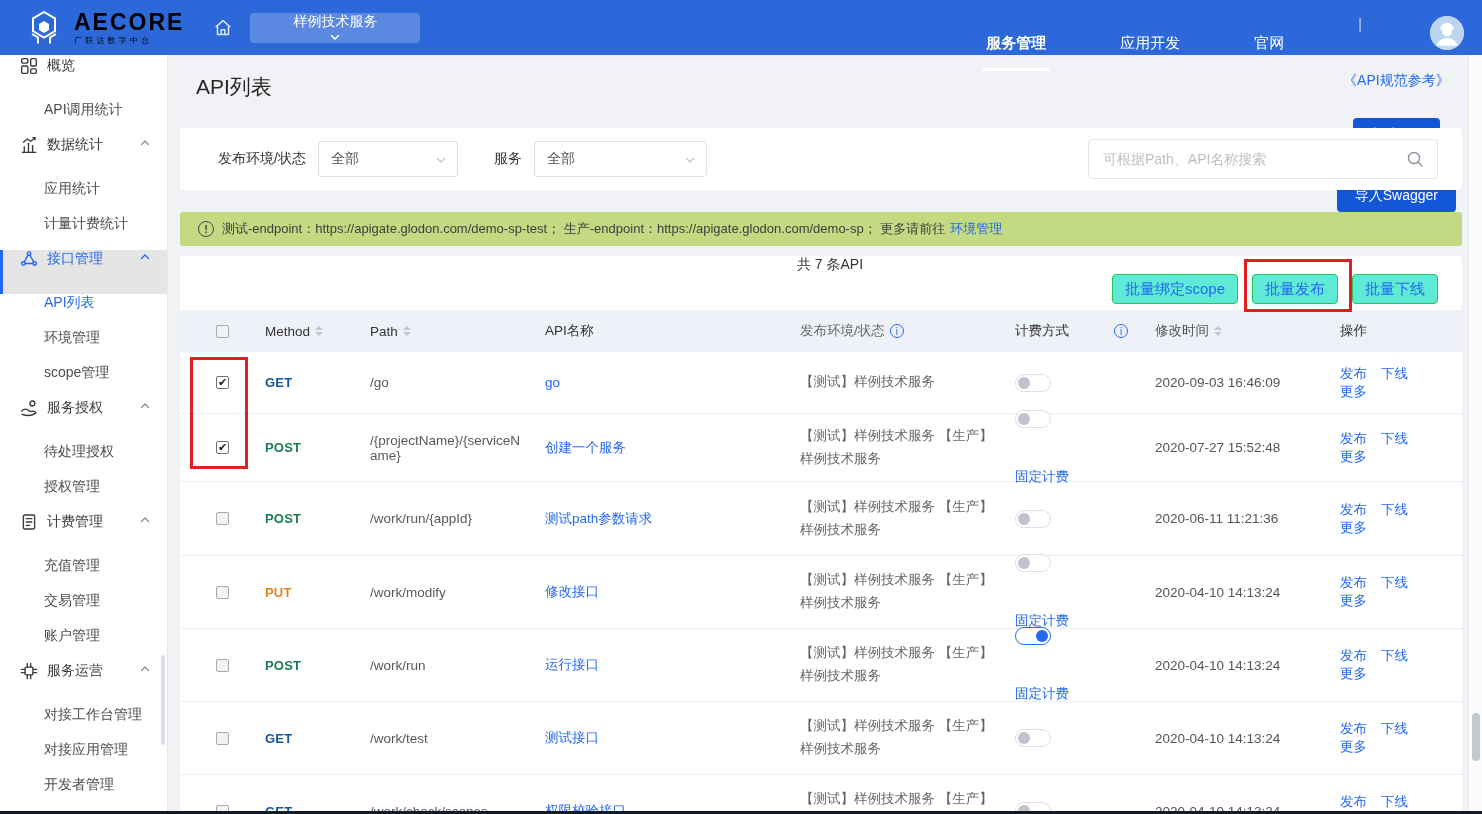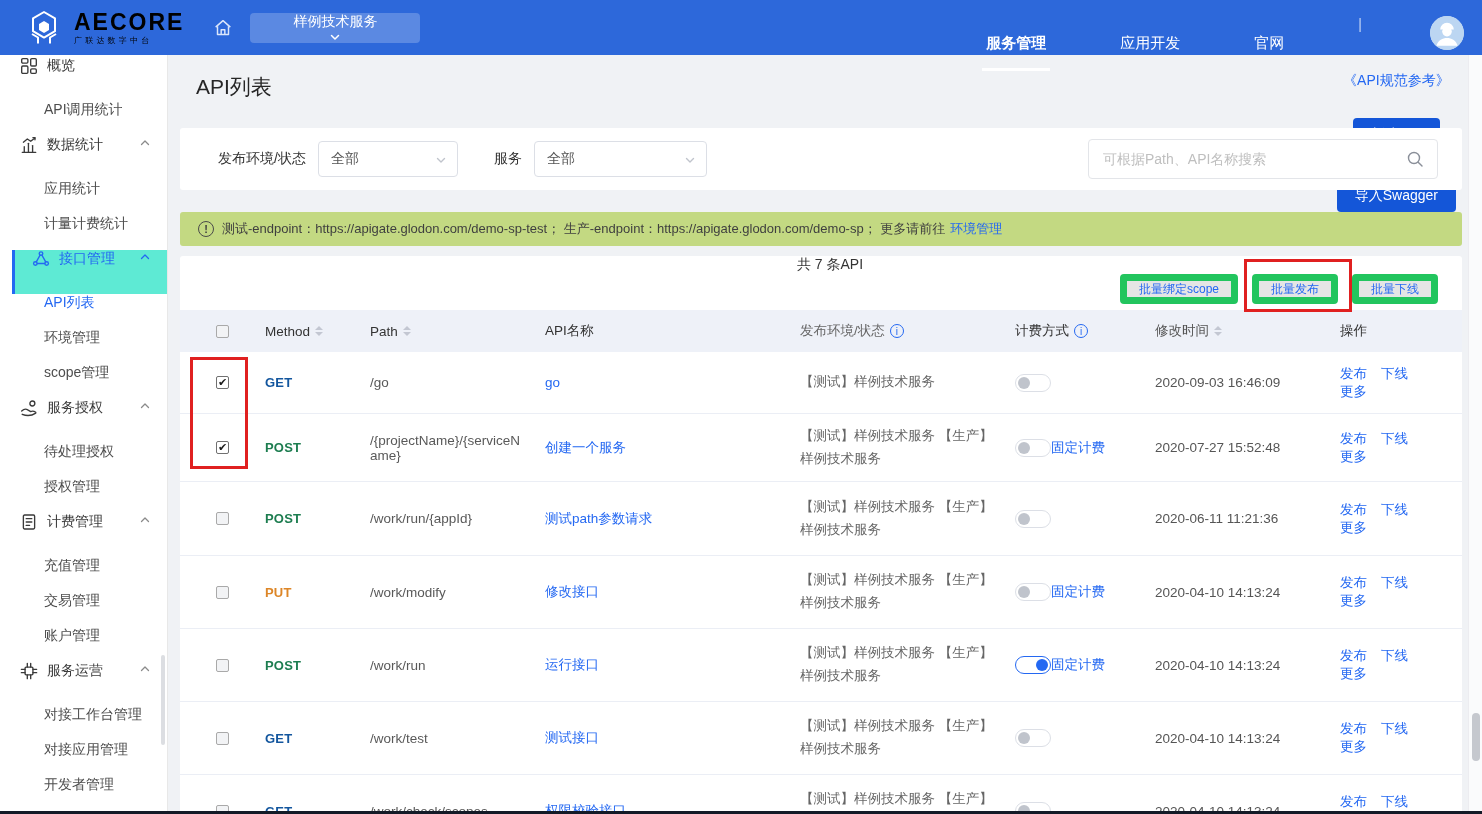--- a/index.html
+++ b/index.html
@@ -21,21 +21,21 @@
   .nav-item.active { font-weight:700; }
   .nav-item.active::after { content:""; position:absolute; left:-4px; right:-4px; bottom:0; height:3px; background:#fff; }
   .nav-divider { color:rgba(255,255,255,.7); margin-right:22px; font-size:14px; }
   .avatar { width:34px; height:34px; border-radius:50%; background:#c9ddf4; margin-right:18px; display:flex; align-items:center; justify-content:center; overflow:hidden; cursor:pointer; }
 
   
   .sidebar { position:absolute; left:0; top:55px; width:168px; bottom:0; background:#fff; border-right:1px solid #e8e8e8; padding-top:2px; z-index:10; }
   .menu-item { display:flex; align-items:flex-start; cursor:pointer; color:#3a3a3a; font-size:14px; position:relative; }
   .menu-item.group { height:44px; padding-left:20px; }
   .menu-item.sub { height:35px; padding-left:44px; color:#4d4d4d; }
-  .menu-item.group.active { background:#5eead4; color:var(--c-link,#2468f2);margin-left:12px; }
+  .menu-item.group.active { background:#e5e5e5; color:var(--c-link,#2468f2); }
   .menu-item.group.active::before { content:""; position:absolute; left:0; top:0; bottom:0; width:3px; background:var(--c-link,#2468f2); }
   .menu-item.sub.selected { color:var(--c-link,#2468f2); }
   .mi-icon { width:18px; height:18px; margin-right:9px; display:inline-flex; }
   .mi-icon svg { width:18px; height:18px; stroke:currentColor; fill:none; stroke-width:1.2; stroke-linecap:round; stroke-linejoin:round; }
   .mi-caret { margin-left:auto; margin-right:16px; width:12px; height:12px; color:#8a8a8a; }
   .menu-item.group.active .mi-caret { color:var(--c-link,#2468f2); }
   .mi-caret svg { width:12px; height:12px; stroke:currentColor; fill:none; stroke-width:1.3; stroke-linecap:round; stroke-linejoin:round; }
   .side-scroll-thumb { position:absolute; right:2px; top:600px; width:4px; height:90px; background:#dcdee2; border-radius:2px; }
 
   
@@ -59,32 +59,32 @@
   .search-ic svg { width:20px; height:20px; stroke:currentColor; fill:none; stroke-width:1.4; stroke-linecap:round; }
 
   .banner { position:absolute; left:12px; top:157px; width:1282px; height:34px; background:var(--c-banner-bg,#c3d982); border-radius:3px; display:flex; align-items:center; padding:0 18px; font-size:13px; color:#3f3f3f; }
   .warn-ic { width:16px; height:16px; border:1.2px solid #4a4a4a; border-radius:50%; display:inline-flex; align-items:center; justify-content:center; font-size:11px; font-weight:700; margin-right:8px; flex:none; }
   .banner a { color:var(--c-link,#2468f2); margin-left:5px; }
 
   .table-card { position:absolute; left:12px; top:201px; width:1282px; bottom:0; background:#fff; border-radius:3px 3px 0 0; overflow:hidden; }
   .t-toolbar { height:54px; display:flex; align-items:center; padding:0 24px 0 42px;flex-direction:column; }
   .t-count { font-size:14px; color:#333; }
   .bulk { margin-left:auto; display:flex; align-items:center; gap:14px; }
-  .btn-outline { background:#e5e5e5; color:var(--c-link,#2468f2); border:7px solid #22c55e; border-radius:4px; height:30px; padding:0 12px; font-size:12px; cursor:pointer; font-family:inherit; white-space:nowrap; }
+  .btn-outline { background:#5eead4; color:var(--c-link,#2468f2); border:1px solid #22c55e; border-radius:4px; height:30px; padding:0 12px; font-size:15px; cursor:pointer; font-family:inherit; white-space:nowrap; }
   .anno-wrap { position:relative; }
 
   .t-header { height:42px; background:#eef1f8; display:flex; align-items:center; }
   .th { font-size:13.5px; color:#333; display:flex; align-items:center; }
   .td { font-size:13.5px; color:#595959; display:flex; align-items:center; flex-wrap:wrap; }
   .col-check { width:64px; padding-left:36px; align-self:stretch; display:flex; align-items:center; }
   .col-method { width:105px; padding-left:21px; }
   .col-path { width:175px; padding-left:21px; word-break:break-all; }
   .col-name { width:255px; padding-left:21px; }
   .col-env { width:215px; padding-left:21px; line-height:1.7; color:#666; }
-  .col-bill { width:140px; padding-left:21px; }
+  .col-bill { width:140px; padding-left:21px;gap:40px; }
   .col-time { width:185px; padding-left:21px; color:#555; }
   .col-act { flex:1; padding-left:21px; }
 
   .t-row { display:flex; align-items:center; border-bottom:1px solid #ebeef5; }
   .t-row:nth-of-type(1) { height:62px; }
   .t-row:nth-of-type(2) { height:68px; }
   .t-row:nth-of-type(3) { height:74px; }
   .t-row:nth-of-type(4) { height:73px; }
   .t-row:nth-of-type(5) { height:73px; }
   .t-row:nth-of-type(6) { height:73px; }

